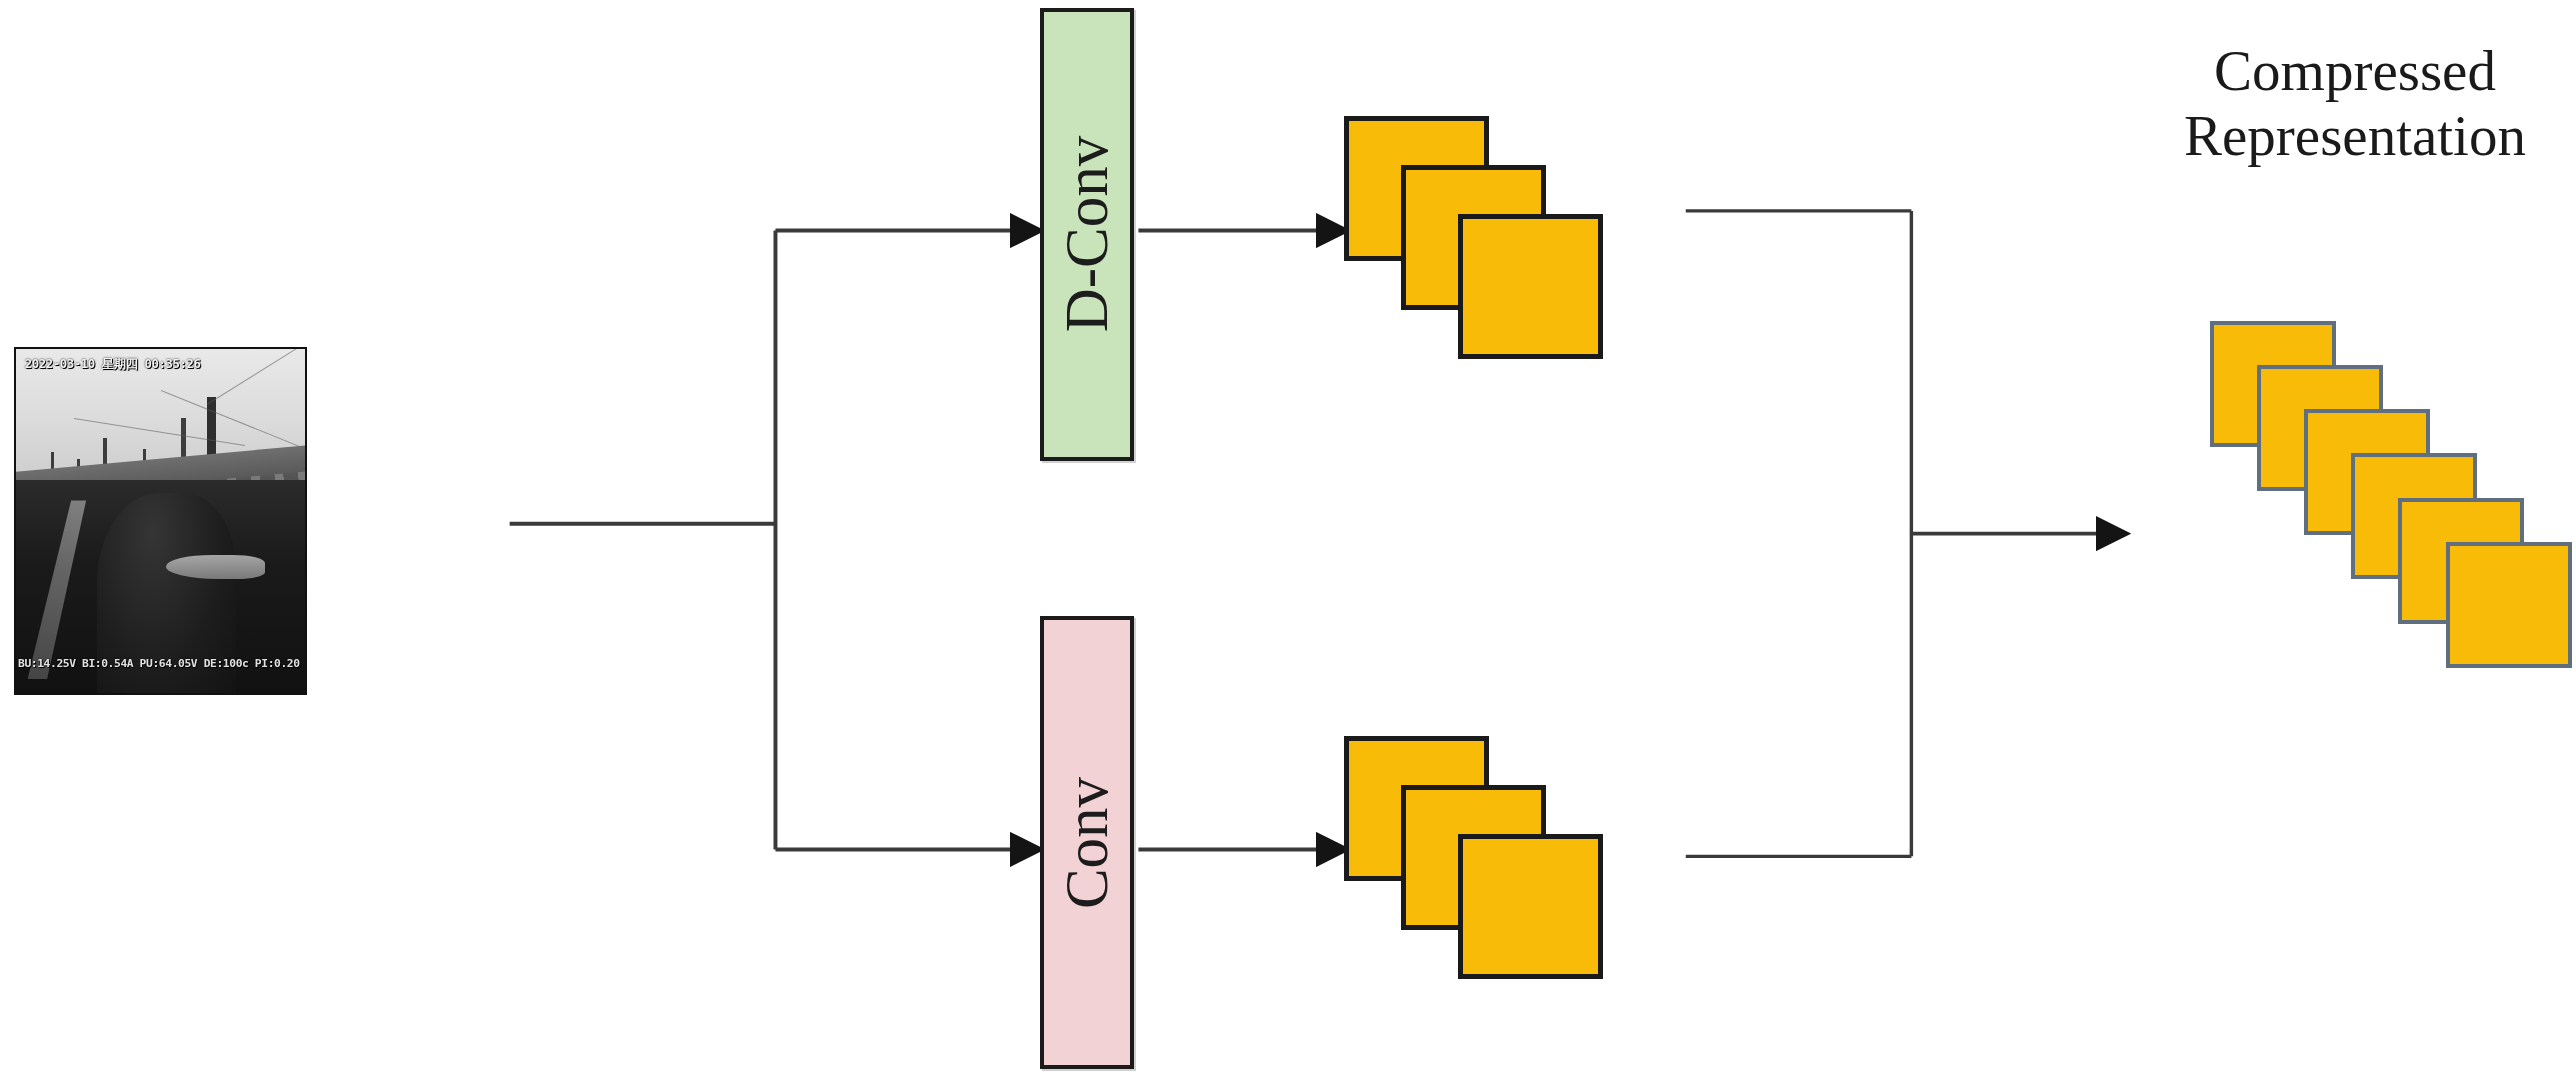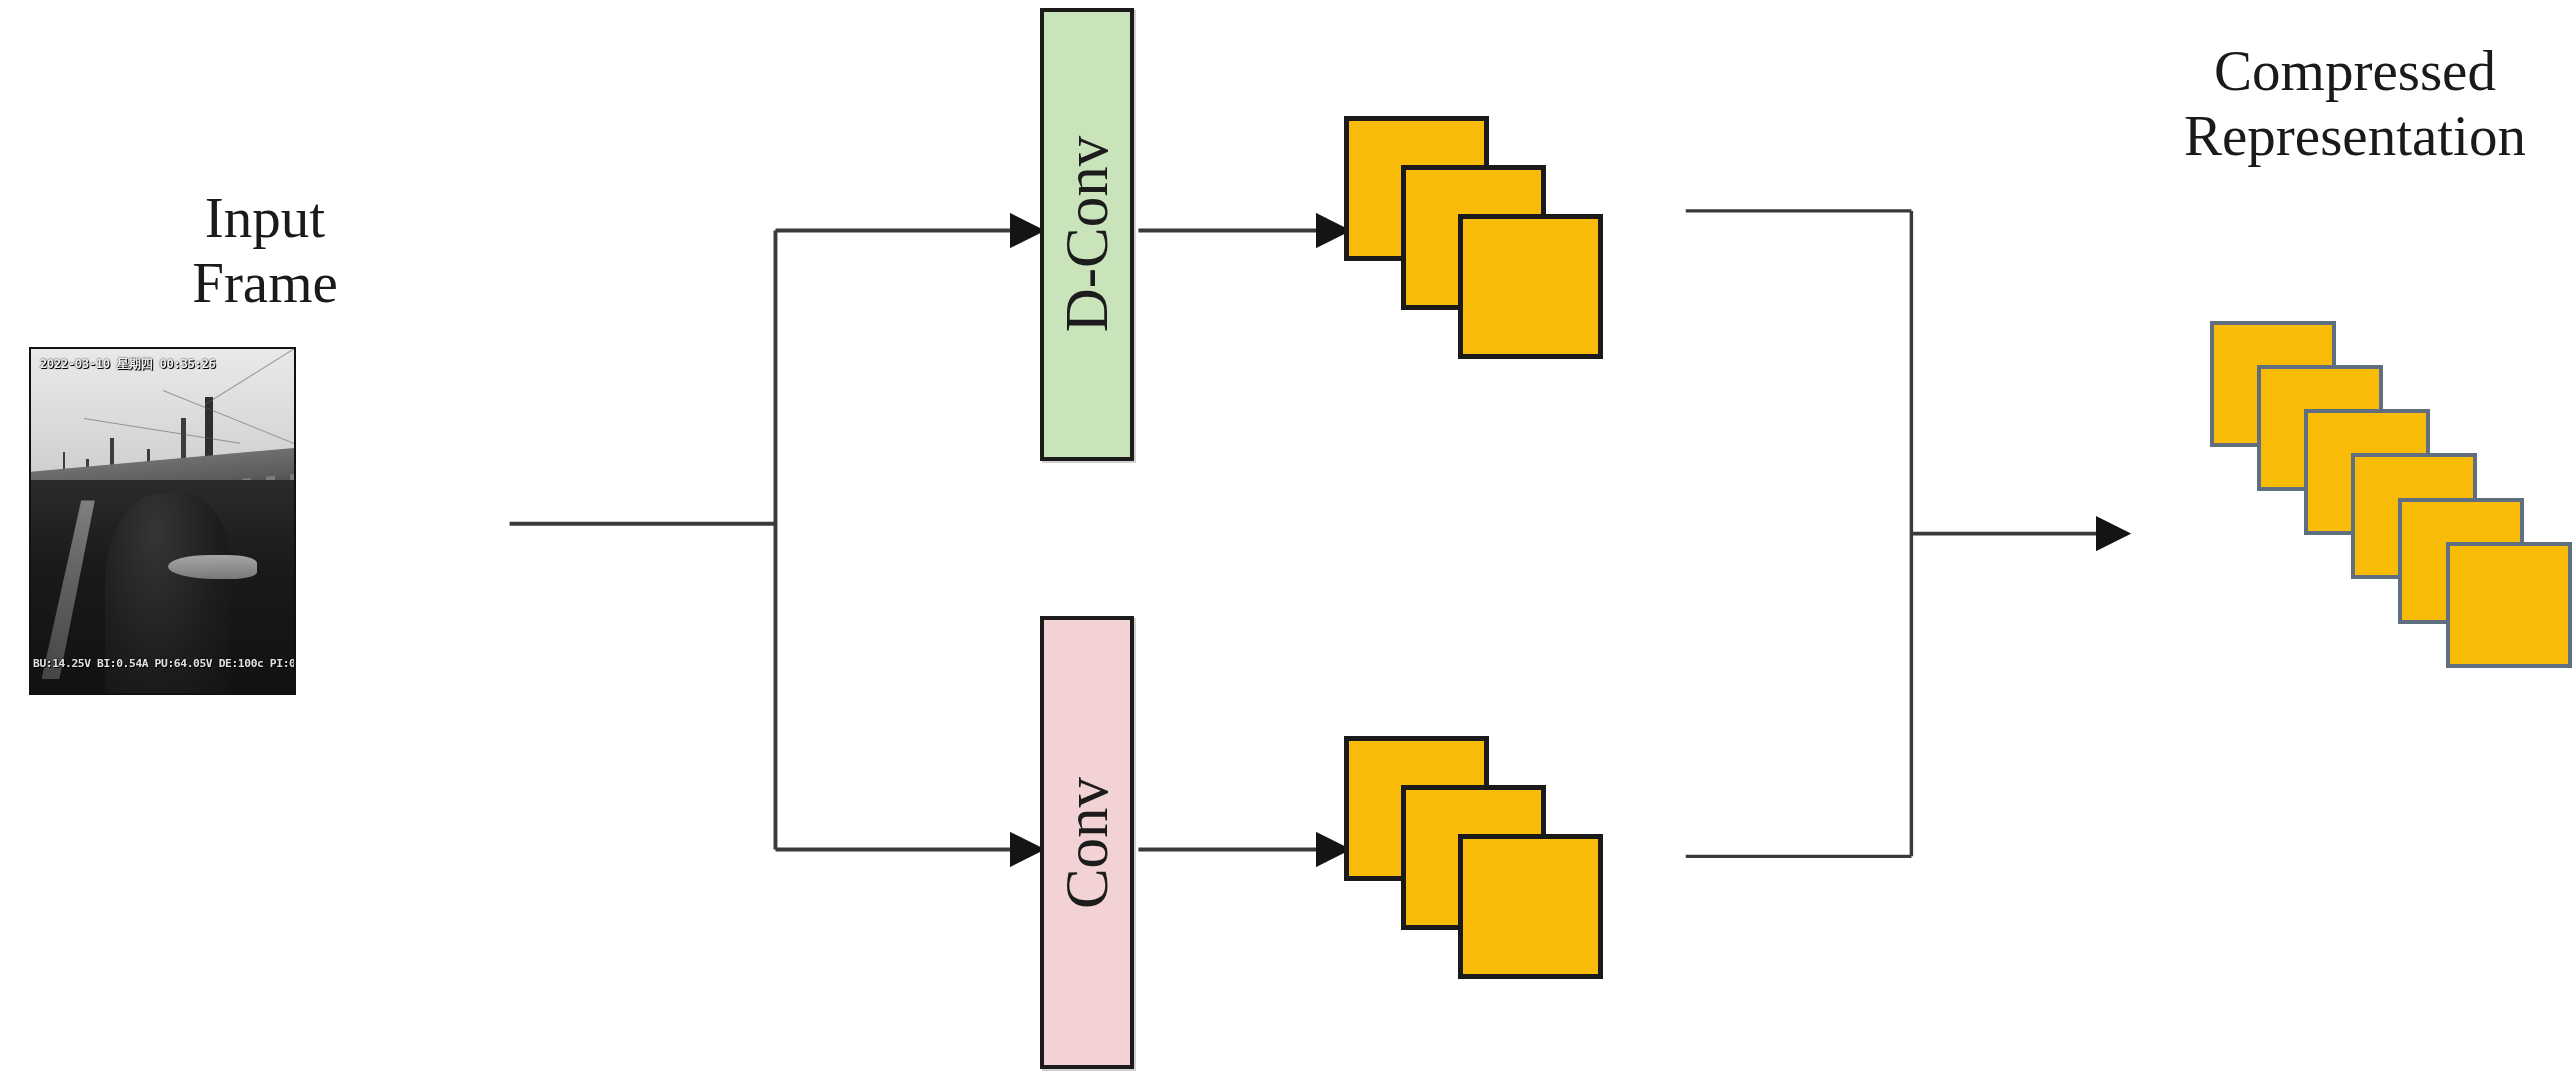--- a/index.html
+++ b/index.html
@@ -35,23 +35,23 @@
   #compressed-label {
     left: 2100px;
     top: 39px;
     width: 510px;
     font-size: 57px;
   }
 
   
   #input-frame-photo {
     position: absolute;
-    left: 29px;
+    left: 14px;
     top: 347px;
-    width: 267px;
+    width: 293px;
     height: 348px;
     border: 2.9px solid #111;
     box-sizing: border-box;
     overflow: hidden;
     background: #4d7c0f;
   }
   .ph-sky {
     position: absolute;
     left: 0; top: 0; right: 0; height: 44%;
     background: linear-gradient(180deg, #e9e9e9 0%, #dcdcdc 45%, #c9c9c9 100%);
@@ -214,22 +214,20 @@
 
     <path d="M 1718,215 L 1948,215" stroke="#3a3a3a" stroke-width="3.5" fill="none"></path>
 
     <path d="M 1718,873 L 1948,873" stroke="#3a3a3a" stroke-width="3.5" fill="none"></path>
 
     <path d="M 1948,215 L 1948,873" stroke="#3a3a3a" stroke-width="3.5" fill="none"></path>
 
     <path d="M 1948,544 L 2140,544" stroke="#3a3a3a" stroke-width="4" fill="none" marker-end="url(#arrowhead)"></path>
   </svg>
 
-  <div class="label" id="input-frame-label">Input
-Frame</div>
 
   <div id="input-frame-photo">
     <div class="ph-sky"></div>
 
     <div class="ph-pylon" style="left:30%; top:26%; height:20%; width:3.9px;"></div>
     <div class="ph-pylon" style="left:57%; top:20%; height:25%; width:4.9px;"></div>
     <div class="ph-pylon" style="left:12%; top:30%; height:17%;"></div>
     <div class="ph-pylon" style="left:21%; top:32%; height:15%;"></div>
     <div class="ph-pylon" style="left:44%; top:29%; height:18%;"></div>
     <div class="ph-pylon" style="left:66%; top:14%; height:31%; width:8.8px; background:#2f2f2f;"></div>

